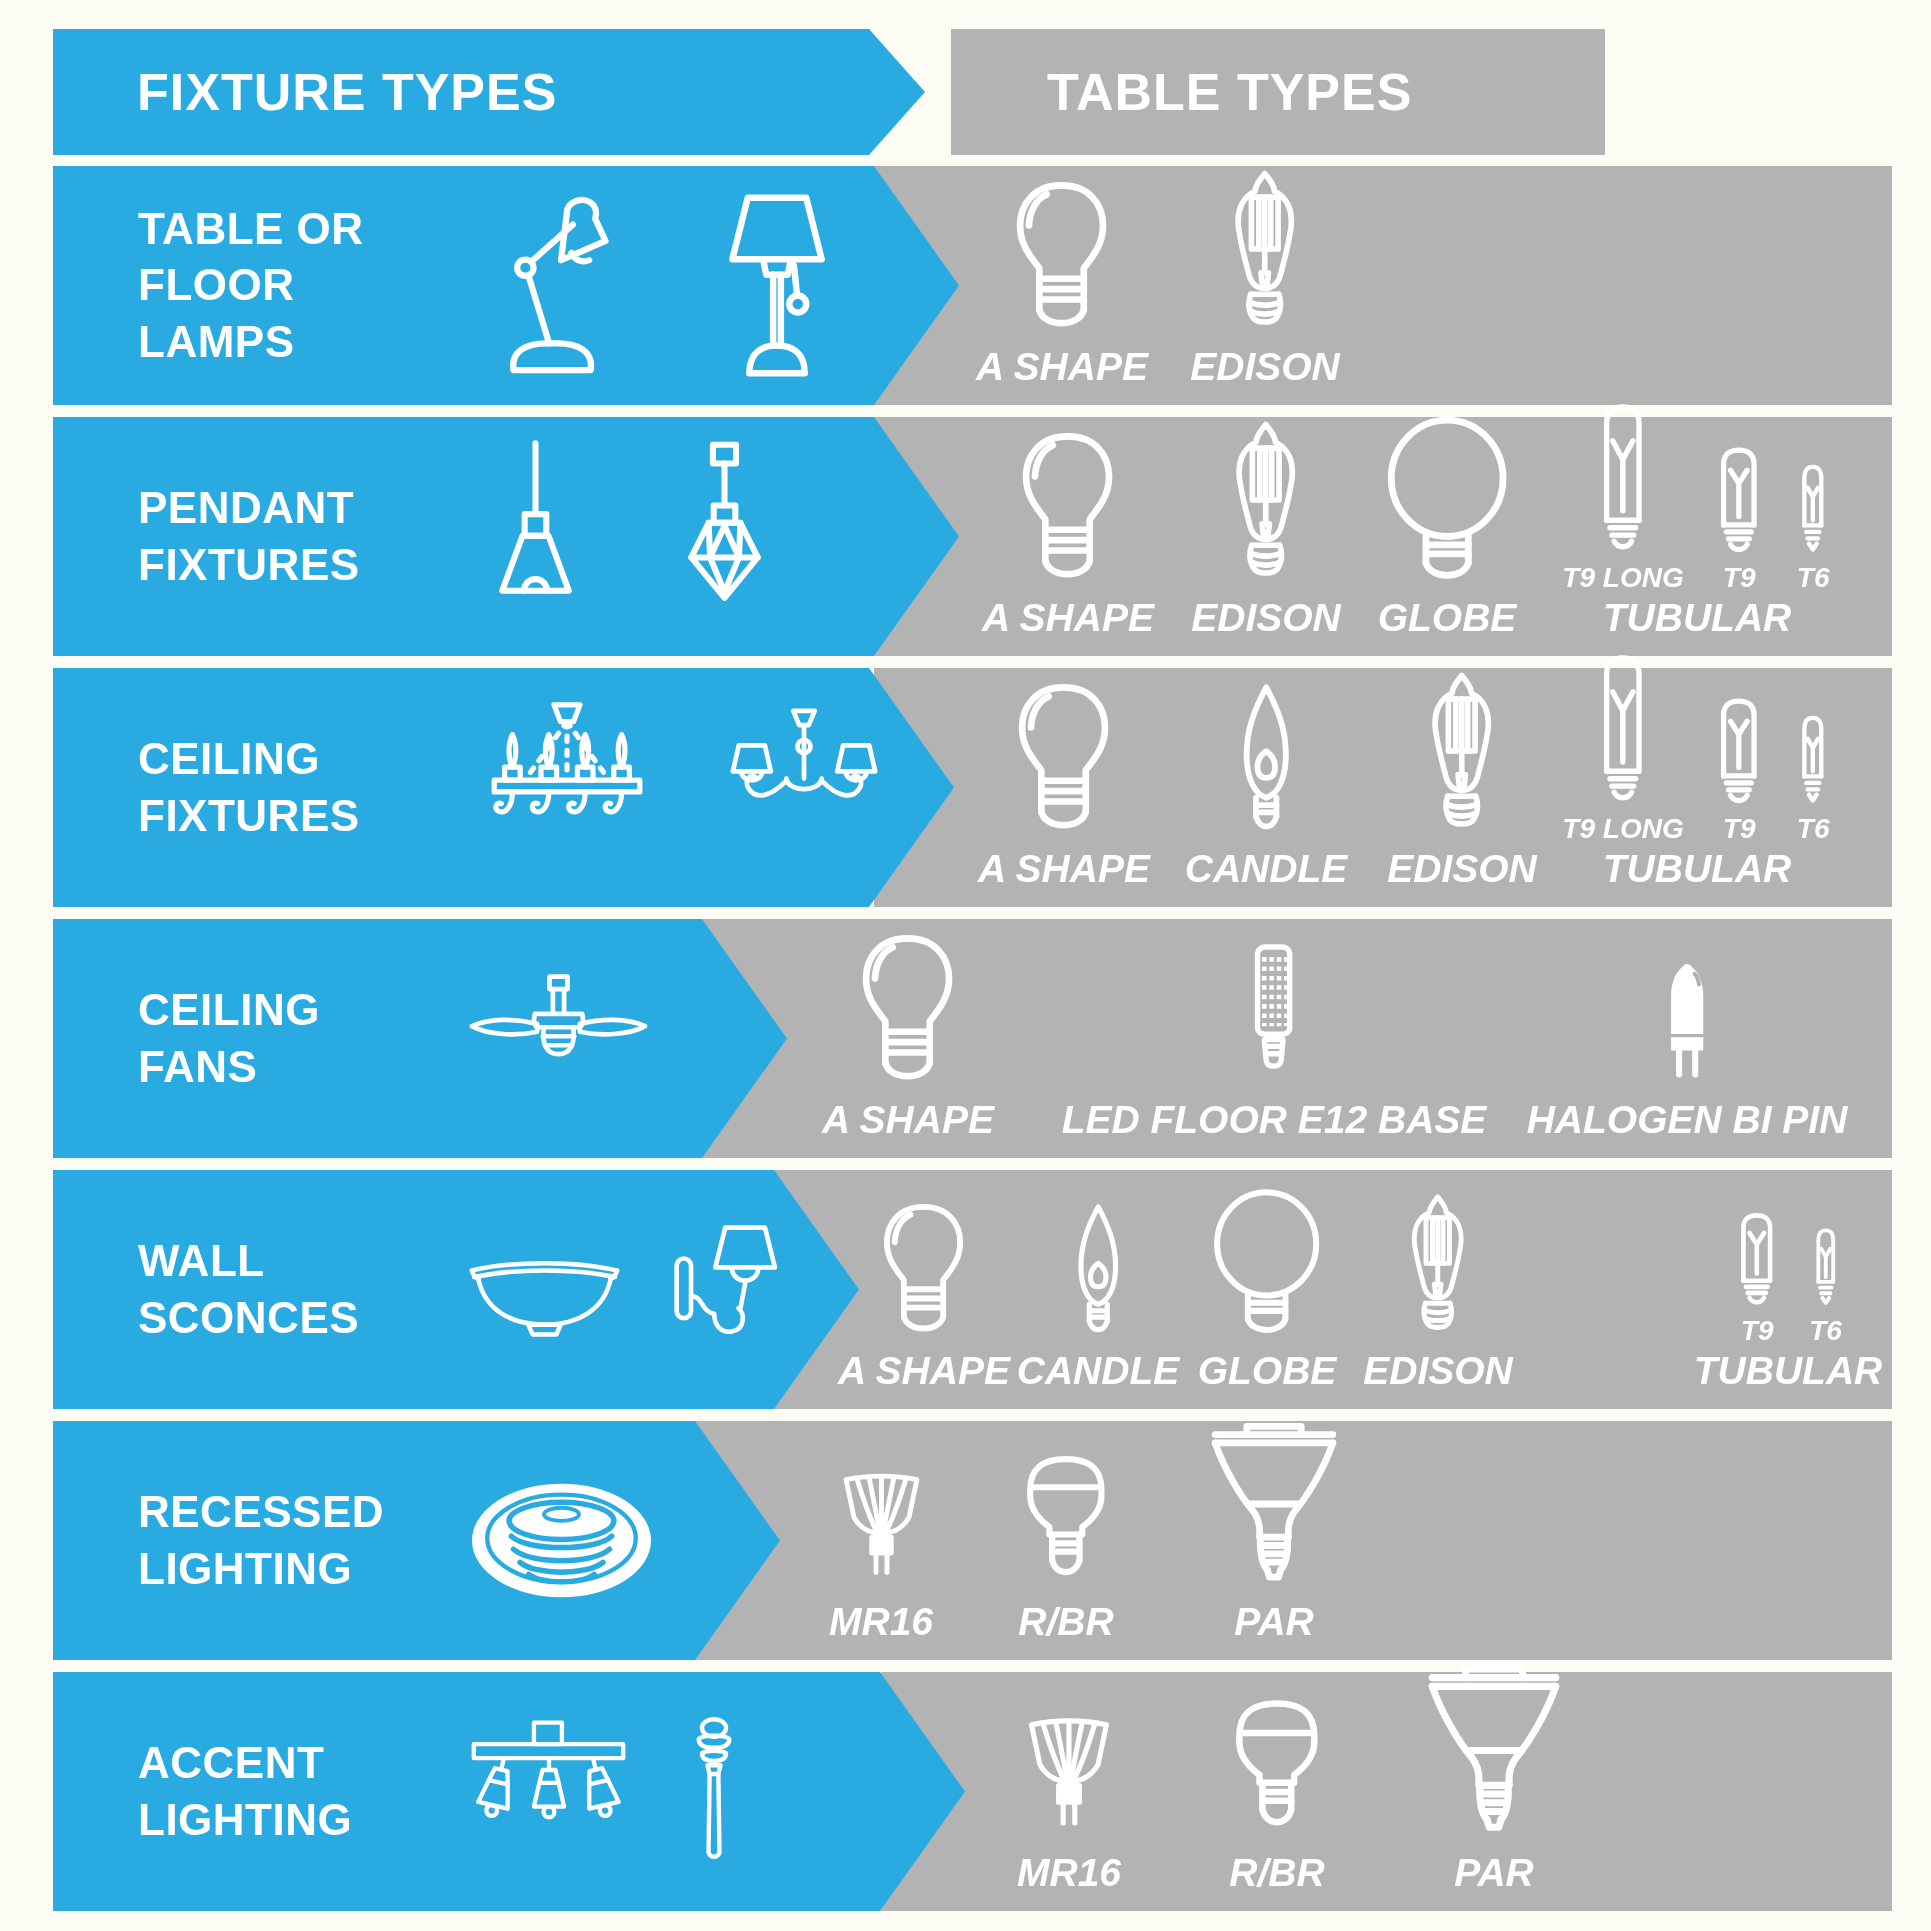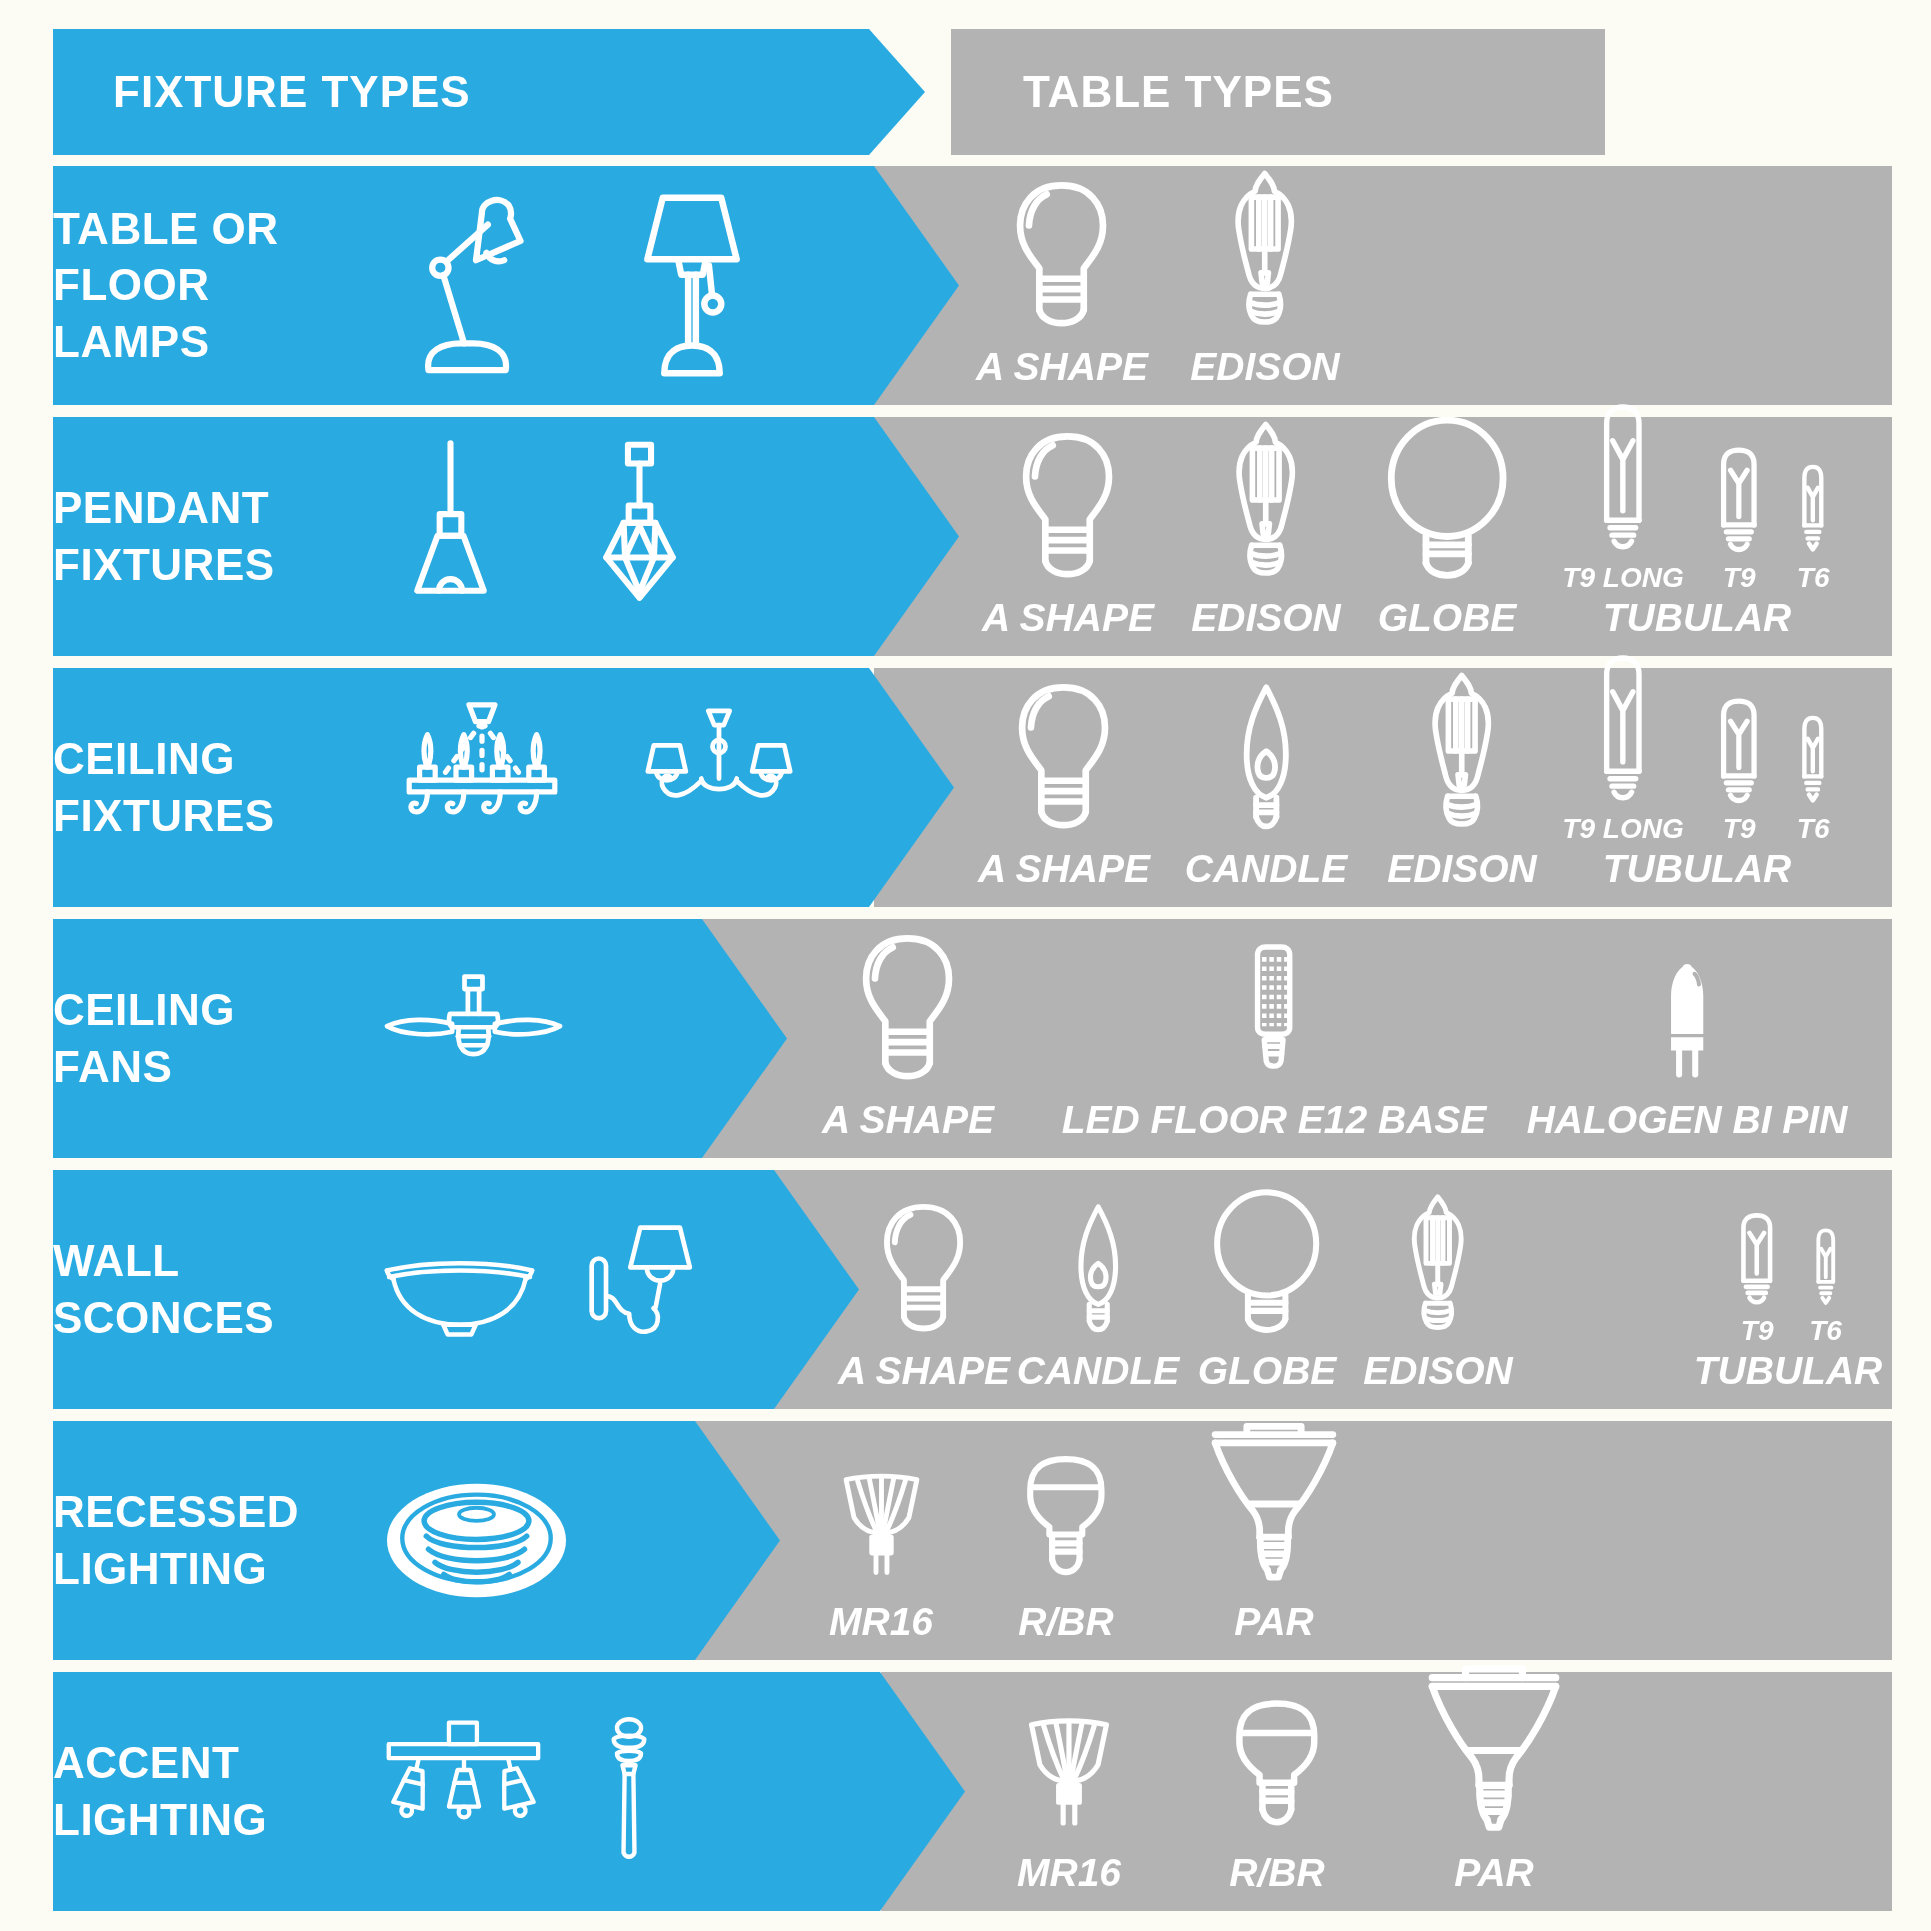--- a/index.html
+++ b/index.html
@@ -11,28 +11,28 @@
   .page{position:relative;width:1931px;height:1931px;background:var(--bg);
         font-family:"Liberation Sans", sans-serif;overflow:hidden;}
   .defs{position:absolute;width:0;height:0;overflow:hidden;}
 
   
   .hdr-arrow{position:absolute;left:53px;top:29px;width:872px;height:126px;background:var(--blue);
     clip-path:polygon(0 0, calc(100% - 56px) 0, 100% 50%, calc(100% - 56px) 100%, 0 100%);
     display:flex;align-items:center;padding-left:60px;box-sizing:border-box;}
   .hdr-gray{position:absolute;left:951px;top:29px;width:654px;height:126px;background:var(--gray);
     display:flex;align-items:center;padding-left:72px;box-sizing:border-box;}
-  .hdr-title{color:#fff;font-weight:bold;font-size:44px;letter-spacing:1px;}
+  .hdr-title{color:#fff;font-weight:bold;font-size:52px;letter-spacing:1px;margin-left:24px;}
 
   
   .row{position:absolute;left:53px;width:1839px;height:239px;}
   .gray{position:absolute;top:0;bottom:0;right:0;background:var(--gray);}
   .arrow{position:absolute;top:0;bottom:0;left:0;background:var(--blue);
     clip-path:polygon(0 0, calc(100% - 85px) 0, 100% 50%, calc(100% - 85px) 100%, 0 100%);
-    display:flex;align-items:center;gap:50px;box-sizing:border-box;}
+    display:flex;align-items:center;gap:50px;padding-left:85px;box-sizing:border-box;}
   .flabel{width:275px;flex:none;color:#fff;font-weight:bold;font-size:44px;line-height:1.28;
     letter-spacing:0.5px;white-space:pre-line;}
   .ficons{display:flex;align-items:center;gap:44px;}
 
   
   .cell{position:absolute;bottom:17.4px;transform:translateX(-50%);
     display:flex;flex-direction:column;align-items:center;font-style:italic;}
   .blabel{color:#fff;font-weight:bold;font-size:39px;margin-top:11.6px;text-align:center;
     line-height:1.05;white-space:nowrap;}
   .blabel.wrap{white-space:normal;width:198px;}

